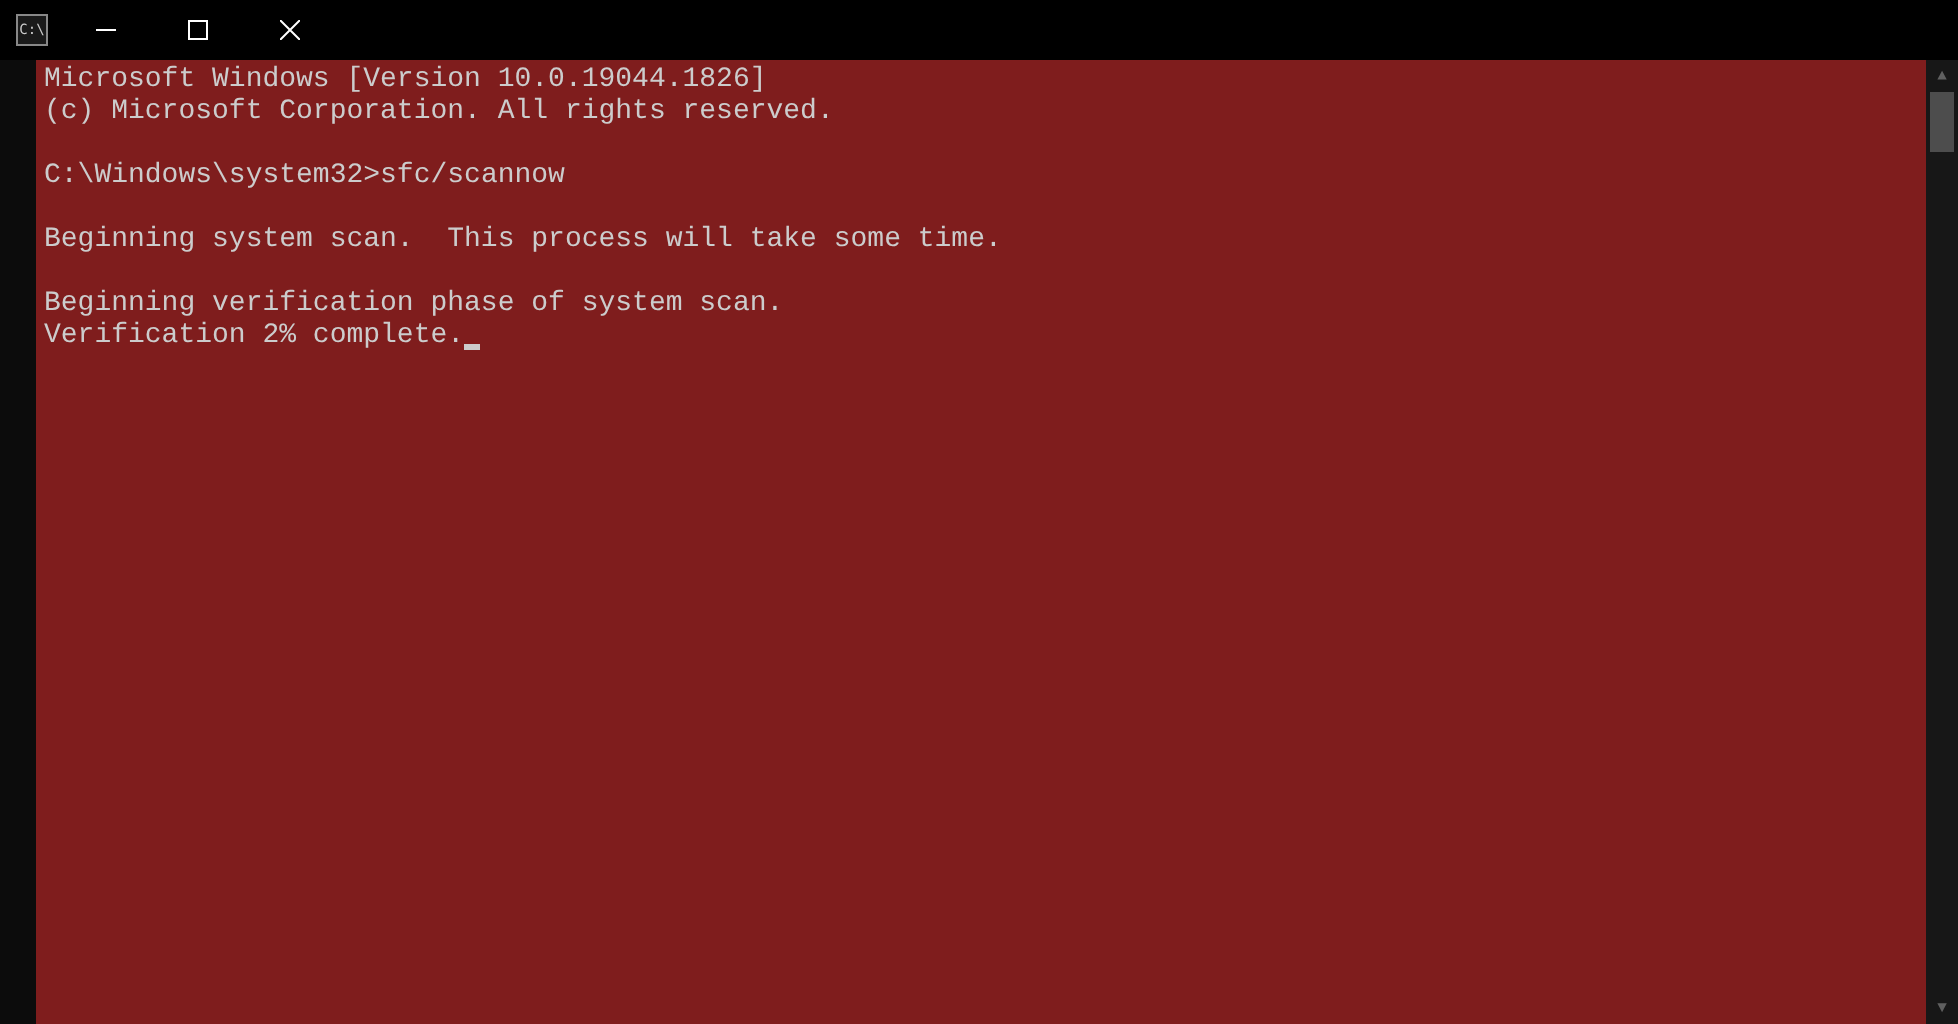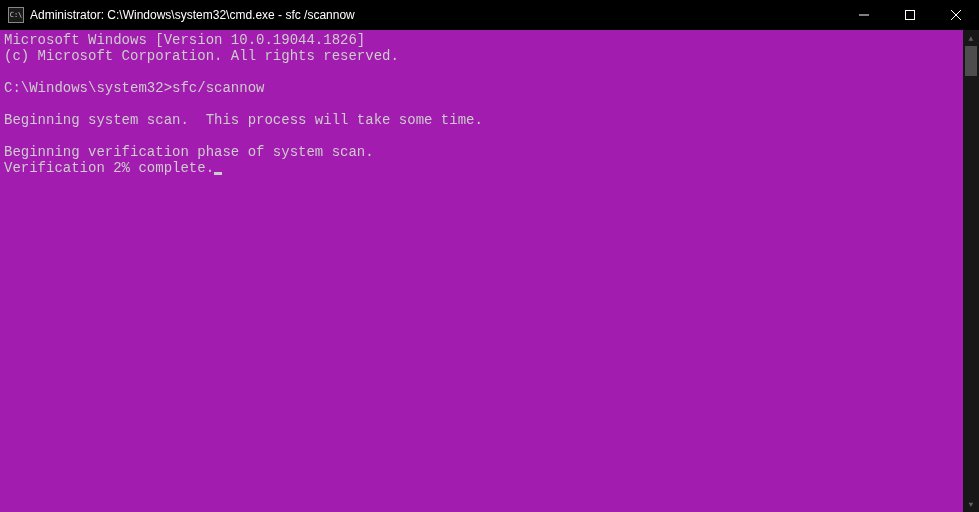--- a/index.html
+++ b/index.html
@@ -65,21 +65,22 @@
       width: 10px;
       height: 10px;
       stroke: #ffffff;
       stroke-width: 1;
       fill: none;
     }
     .terminal-wrapper {
       flex: 1;
       display: flex;
       position: relative;
-      background: #a21caf;
+      background: #7f1d1d;
+      margin-left: 18px;
     }
     .terminal {
       flex: 1;
       color: #cccccc;
       font-family: Consolas, 'Courier New', monospace;
       font-size: 14px;
       line-height: 16px;
       padding: 2px 4px;
       white-space: pre;
       overflow: hidden;
@@ -124,21 +125,20 @@
       50% { opacity: 0; }
     }
   </style>
 </head>
 <body>
 
 <div class="titlebar">
   <div class="titlebar-icon">
     <span class="titlebar-icon-inner">C:\</span>
   </div>
-  <div class="titlebar-title">Administrator: C:\Windows\system32\cmd.exe - sfc /scannow</div>
   <div class="titlebar-controls">
     <div class="titlebar-button">
       <svg viewBox="0 0 10 10">
           <path d="M0 5 L10 5"></path>
         </svg>
     </div>
     <div class="titlebar-button">
       <svg viewBox="0 0 10 10">
           <rect x="0.5" y="0.5" width="9" height="9"></rect>
         </svg>

